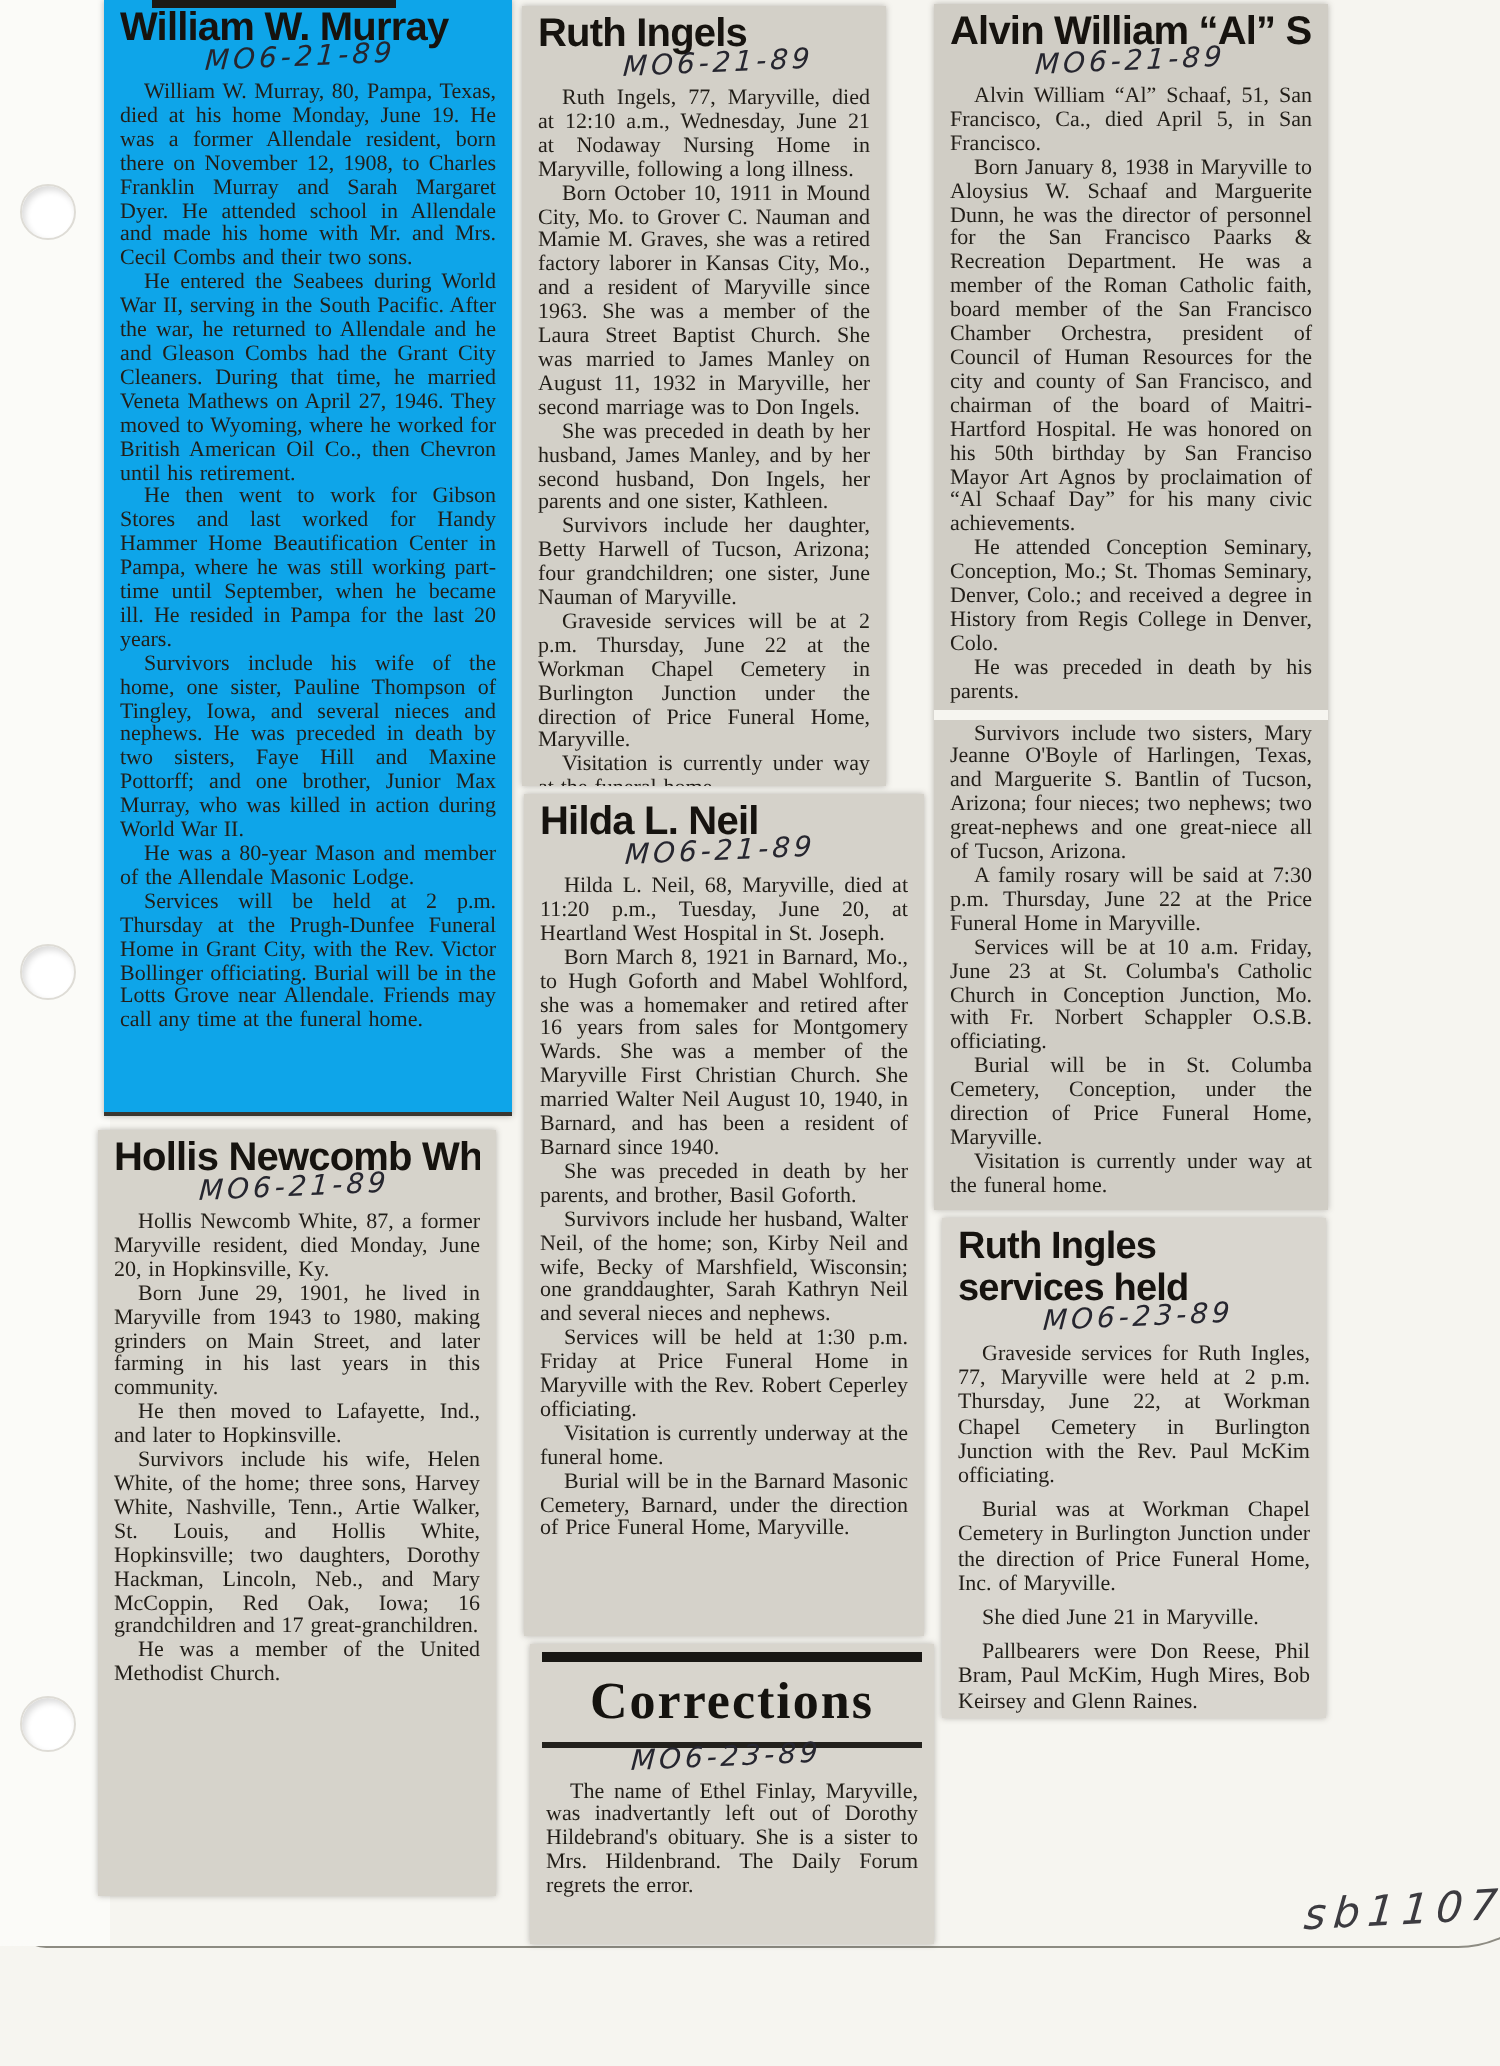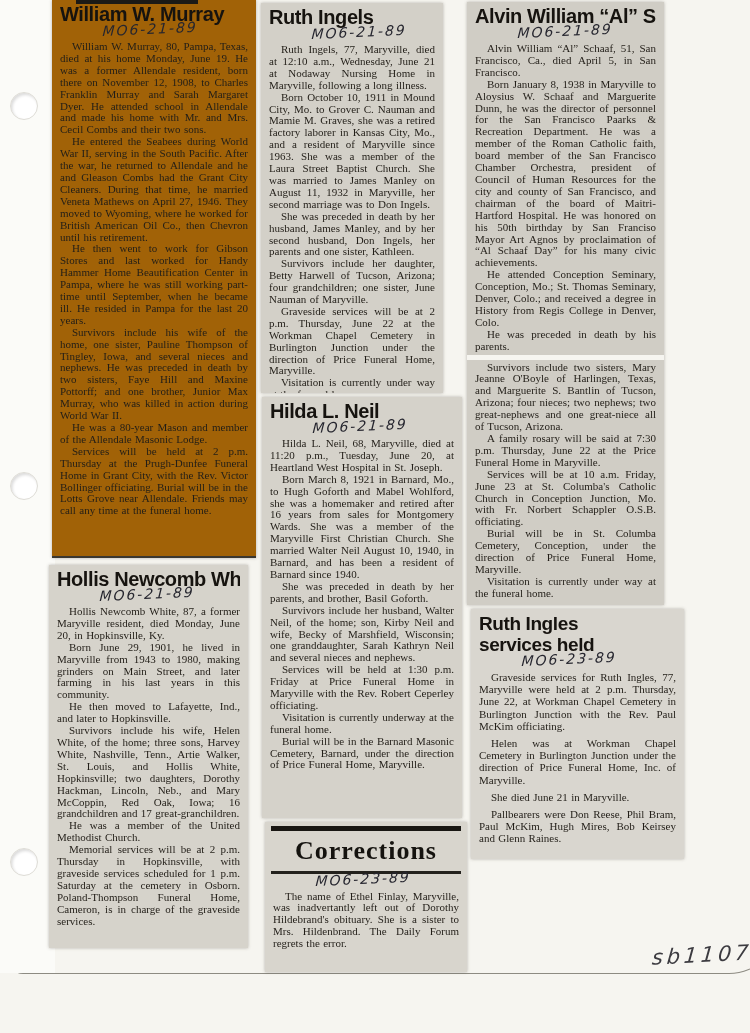--- a/index.html
+++ b/index.html
@@ -49,27 +49,27 @@
   .handnote{
     font-family:"DejaVu Sans", sans-serif;font-style:italic;
     font-size:14px;line-height:15px;letter-spacing:.14em;
     color:var(--handwriting-ink);
     transform:rotate(-2.5deg) skewX(-6deg);transform-origin:left bottom;
     margin:-1px 0 2px 42px;white-space:nowrap;
   }
   .top-rule-fragment{position:absolute;left:24px;top:0;width:122px;height:4px;background:#1c1a16;}
   .seam{height:5px;background:var(--paper);margin:2px -8px;}
   
-  .c-murray{left:52px;top:0;width:204px;height:558px;border-bottom:2px solid #3a3730;background:#a16207;}
+  .c-murray{left:52px;top:0;width:204px;height:558px;border-bottom:2px solid #3a3730;background:#0ea5e9;}
   .c-white{left:49px;top:565px;width:199px;height:383px;background:#d6d3cb;}
   .c-ingels{left:261px;top:3px;width:182px;height:390px;background:#d3d0c8;}
   .c-neil{left:262px;top:397px;width:200px;height:421px;background:#d5d2ca;}
   .c-corrections{left:265px;top:822px;width:202px;height:150px;background:#d8d5cd;}
   .c-schaaf{left:467px;top:2px;width:197px;height:603px;background:#d0cdc5;}
-  .c-ingles2{left:471px;top:609px;width:213px;height:250px;background:#d9d6cf;}
+  .c-ingles2{left:471px;top:609px;width:192px;height:250px;background:#d9d6cf;}
   .c-ingles2 .headline{white-space:normal;font-size:19px;line-height:21px;width:150px;}
   .c-ingles2 p{margin-bottom:5px;line-height:12.2px;}
   
   .corr-bar{height:5px;background:#191713;margin:0 -2px 2px -2px;}
   .corr-head{
     margin:0;font-family:"Liberation Serif", serif;font-weight:bold;
     font-size:26px;line-height:36px;text-align:center;letter-spacing:1px;color:#15130f;
   }
   .corr-rule{height:2.5px;background:#23211c;margin:2px -2px 1px -2px;}
   
@@ -103,21 +103,20 @@
 </article>
 
 <article class="clipping c-white">
   <h2 class="headline">Hollis Newcomb White</h2>
   <div class="handnote">MO6-21-89</div>
   <p>Hollis Newcomb White, 87, a former Maryville resident, died Monday, June 20, in Hopkinsville, Ky.</p>
   <p>Born June 29, 1901, he lived in Maryville from 1943 to 1980, making grinders on Main Street, and later farming in his last years in this community.</p>
   <p>He then moved to Lafayette, Ind., and later to Hopkinsville.</p>
   <p>Survivors include his wife, Helen White, of the home; three sons, Harvey White, Nashville, Tenn., Artie Walker, St. Louis, and Hollis White, Hopkinsville; two daughters, Dorothy Hackman, Lincoln, Neb., and Mary McCoppin, Red Oak, Iowa; 16 grandchildren and 17 great-granchildren.</p>
   <p>He was a member of the United Methodist Church.</p>
-  <p>Memorial services will be at 2 p.m. Thursday in Hopkinsville, with graveside services scheduled for 1 p.m. Saturday at the cemetery in Osborn. Poland-Thompson Funeral Home, Cameron, is in charge of the graveside services.</p>
 </article>
 
 <article class="clipping c-ingels">
   <h2 class="headline">Ruth Ingels</h2>
   <div class="handnote">MO6-21-89</div>
   <p>Ruth Ingels, 77, Maryville, died at 12:10 a.m., Wednesday, June 21 at Nodaway Nursing Home in Maryville, following a long illness.</p>
   <p>Born October 10, 1911 in Mound City, Mo. to Grover C. Nauman and Mamie M. Graves, she was a retired factory laborer in Kansas City, Mo., and a resident of Maryville since 1963. She was a member of the Laura Street Baptist Church. She was married to James Manley on August 11, 1932 in Maryville, her second marriage was to Don Ingels.</p>
   <p>She was preceded in death by her husband, James Manley, and by her second husband, Don Ingels, her parents and one sister, Kathleen.</p>
   <p>Survivors include her daughter, Betty Harwell of Tucson, Arizona; four grandchildren; one sister, June Nauman of Maryville.</p>
   <p>Graveside services will be at 2 p.m. Thursday, June 22 at the Workman Chapel Cemetery in Burlington Junction under the direction of Price Funeral Home, Maryville.</p>
@@ -156,18 +155,18 @@
   <p>A family rosary will be said at 7:30 p.m. Thursday, June 22 at the Price Funeral Home in Maryville.</p>
   <p>Services will be at 10 a.m. Friday, June 23 at St. Columba's Catholic Church in Conception Junction, Mo. with Fr. Norbert Schappler O.S.B. officiating.</p>
   <p>Burial will be in St. Columba Cemetery, Conception, under the direction of Price Funeral Home, Maryville.</p>
   <p>Visitation is currently under way at the funeral home.</p>
 </article>
 
 <article class="clipping c-ingles2">
   <h2 class="headline">Ruth Ingles services held</h2>
   <div class="handnote">MO6-23-89</div>
   <p>Graveside services for Ruth Ingles, 77, Maryville were held at 2 p.m. Thursday, June 22, at Workman Chapel Cemetery in Burlington Junction with the Rev. Paul McKim officiating.</p>
-  <p>Helen was at Workman Chapel Cemetery in Burlington Junction under the direction of Price Funeral Home, Inc. of Maryville.</p>
+  <p>Burial was at Workman Chapel Cemetery in Burlington Junction under the direction of Price Funeral Home, Inc. of Maryville.</p>
   <p>She died June 21 in Maryville.</p>
   <p>Pallbearers were Don Reese, Phil Bram, Paul McKim, Hugh Mires, Bob Keirsey and Glenn Raines.</p>
 </article>
 
 <div class="catalog-note">sb1107</div>
 
 </body></html>

